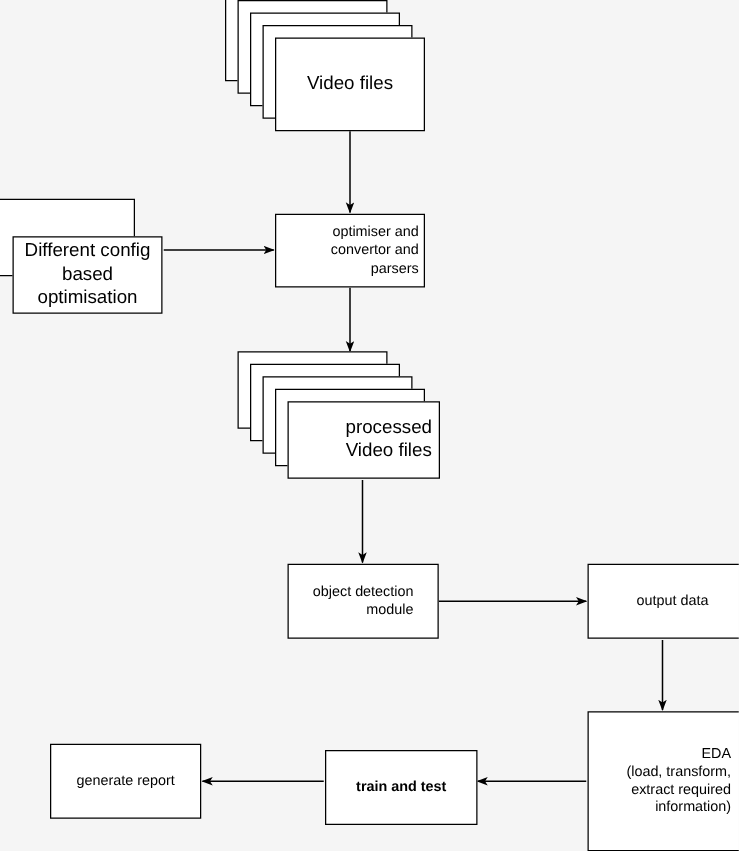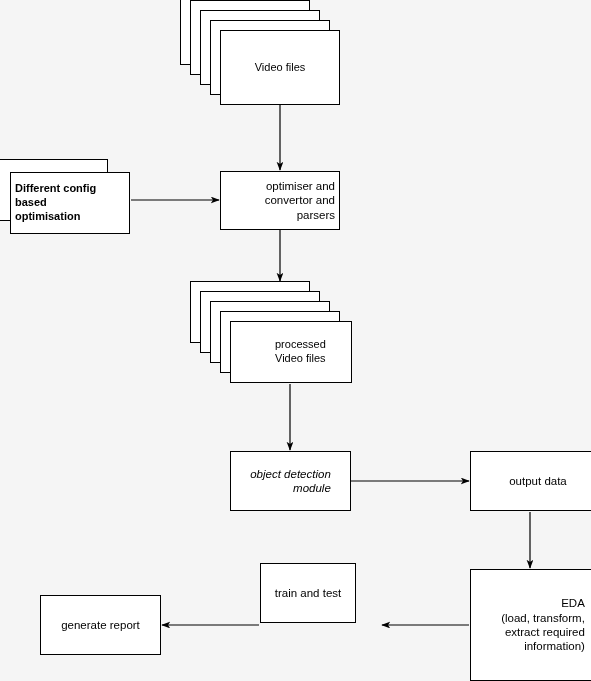--- a/index.html
+++ b/index.html
@@ -51,21 +51,22 @@
     position: absolute;
   }
   .stack-front {
     position: absolute;
     box-sizing: border-box;
     background: #ffffff;
     border: 1px solid #000000;
     display: flex;
     align-items: center;
     justify-content: center;
-    font-size: 11px;
+    text-align: center;
+    font-size: 15px;
     line-height: 1.25;
     color: #000000;
     white-space: pre-line;
     padding: 2px 4px;
   }
 </style>
 </head>
 <body>
 
 <div id="canvas">
@@ -97,42 +98,42 @@
   <div class="stack-group" style="left:180px; top:-10px; width:170px; height:115px;">
     <div class="stack-layer" style="left:0px;  top:0px;  width:120px; height:75px;"></div>
     <div class="stack-layer" style="left:10px; top:10px; width:120px; height:75px;"></div>
     <div class="stack-layer" style="left:20px; top:20px; width:120px; height:75px;"></div>
     <div class="stack-layer" style="left:30px; top:30px; width:120px; height:75px;"></div>
     <div class="stack-front" style="left:40px; top:40px; width:120px; height:75px;">Video files</div>
   </div>
 
   <div class="stack-group" style="left:-12px; top:159px; width:145px; height:75px;">
     <div class="stack-layer" style="left:0px;  top:0px;  width:120px; height:62px;"></div>
-    <div class="stack-front" style="left:22px; top:13px; width:120px; height:62px;font-weight:bold;">Different config based
+    <div class="stack-front" style="left:22px; top:30px; width:120px; height:62px;">Different config based
 optimisation</div>
   </div>
 
   <div class="node" style="left:220px; top:171px; width:120px; height:59px;">optimiser and
 convertor and parsers</div>
 
   <div class="stack-group" style="left:190px; top:281px; width:170px; height:105px;">
     <div class="stack-layer" style="left:0px;  top:0px;  width:120px; height:62px;"></div>
     <div class="stack-layer" style="left:10px; top:10px; width:120px; height:62px;"></div>
     <div class="stack-layer" style="left:20px; top:20px; width:120px; height:62px;"></div>
     <div class="stack-layer" style="left:30px; top:30px; width:120px; height:62px;"></div>
     <div class="stack-front" style="left:40px; top:40px; width:122px; height:62px;padding-left:44px;">processed Video files</div>
   </div>
 
-  <div class="node" style="left:230px; top:451px; width:121px; height:60px;font-style:italic;">object detection
+  <div class="node" style="left:230px; top:451px; width:121px; height:60px;">object detection
 module</div>
 
   <div class="node" style="left:470px; top:451px; width:136px; height:60px;">output data</div>
 
   <div class="node" style="left:470px; top:569px; width:146px; height:112px;">EDA
 (load, transform,
 extract required
 information)</div>
 
-  <div class="node" style="left:260px; top:563px; width:96px; height:60px;">train and test</div>
+  <div class="node" style="left:260px; top:600px; width:122px; height:60px;font-weight:bold;">train and test</div>
 
   <div class="node" style="left:40px; top:595px; width:121px; height:60px;">generate report</div>
 
 </div>
 
 </body></html>

